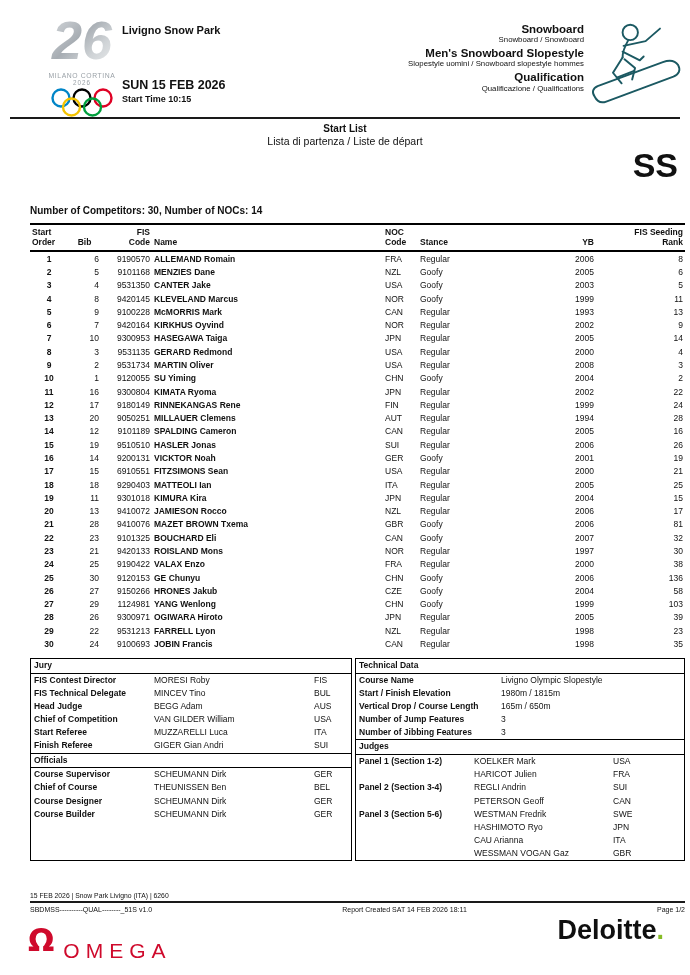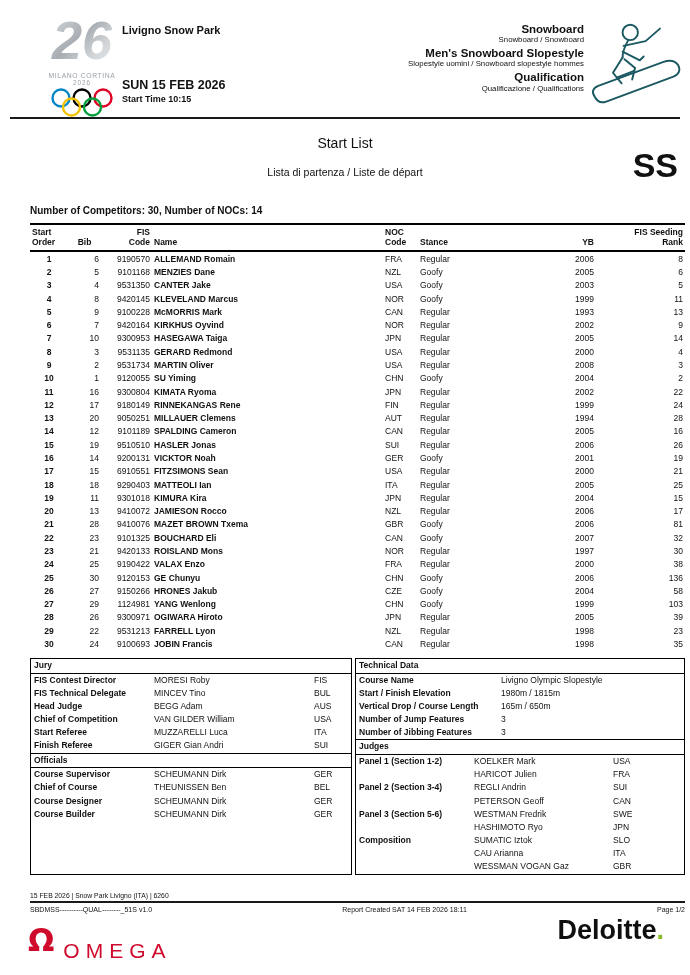--- a/index.html
+++ b/index.html
@@ -15,22 +15,22 @@
   .date{font-size:12.5px;font-weight:bold;}
   .stime{font-size:9px;margin-top:2px;font-weight:bold;}
   .eventblk{position:absolute;right:106px;top:23px;text-align:right;line-height:1.15;}
   .ev-b{font-size:11.5px;font-weight:bold;}
   .ev-s{font-size:7.8px;margin-bottom:2px;}
   .pictogram{position:absolute;right:6px;top:20px;}
   .hdr-rule{position:absolute;left:10px;top:117px;width:670px;height:2px;background:#1a1a1a;}
 
   
   .titleblk{position:absolute;left:0;top:123px;width:100%;text-align:center;}
-  .doc-title{font-size:14px;font-weight:normal;margin-top:12px;}
-  .doc-sub{font-size:10.5px;margin-top:15px;}
+  .doc-title{font-size:10px;font-weight:bold;}
+  .doc-sub{font-size:10.5px;margin-top:1px;}
   .ss{position:absolute;right:12px;top:146px;font-size:34px;font-weight:bold;letter-spacing:0;}
   .summary{position:absolute;left:30px;top:205px;font-size:10px;font-weight:bold;}
 
   
   .tablewrap{position:absolute;left:30px;top:223px;width:655px;}
   table.startlist{border-collapse:collapse;table-layout:fixed;width:655px;font-size:8.5px;}
   table.startlist th{border-top:2px solid #000;border-bottom:2px solid #000;
     font-size:8.5px;font-weight:bold;vertical-align:bottom;padding:2px 2px 3px 2px;
     white-space:pre-line;line-height:1.2;}
   table.startlist td{padding:2.4px 2px;line-height:1;overflow:hidden;white-space:nowrap;}
@@ -580,25 +580,20 @@
             <span class="j-label">Panel 3 (Section 5-6)</span>
             <span class="j-name">WESTMAN Fredrik</span>
             <span class="j-noc">SWE</span>
           </div>
           <div class="info-row">
             <span class="j-label"></span>
             <span class="j-name">HASHIMOTO Ryo</span>
             <span class="j-noc">JPN</span>
           </div>
           <div class="info-row">
-            <span class="j-label">Composition</span>
-            <span class="j-name">SUMATIC Iztok</span>
-            <span class="j-noc">SLO</span>
-          </div>
-          <div class="info-row">
             <span class="j-label"></span>
             <span class="j-name">CAU Arianna</span>
             <span class="j-noc">ITA</span>
           </div>
           <div class="info-row">
             <span class="j-label"></span>
             <span class="j-name">WESSMAN VOGAN Gaz</span>
             <span class="j-noc">GBR</span>
           </div>
         </div>

